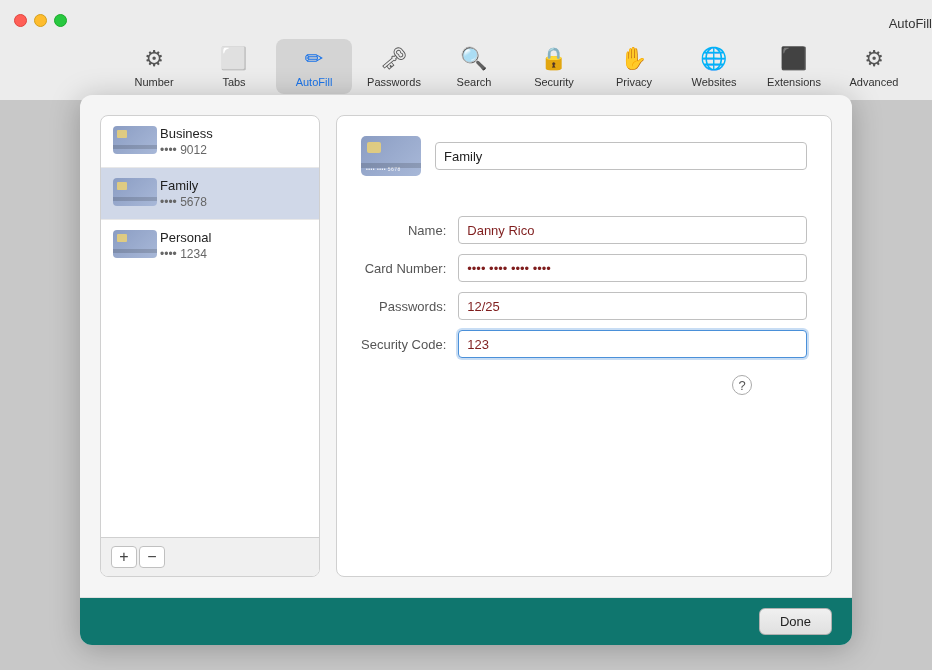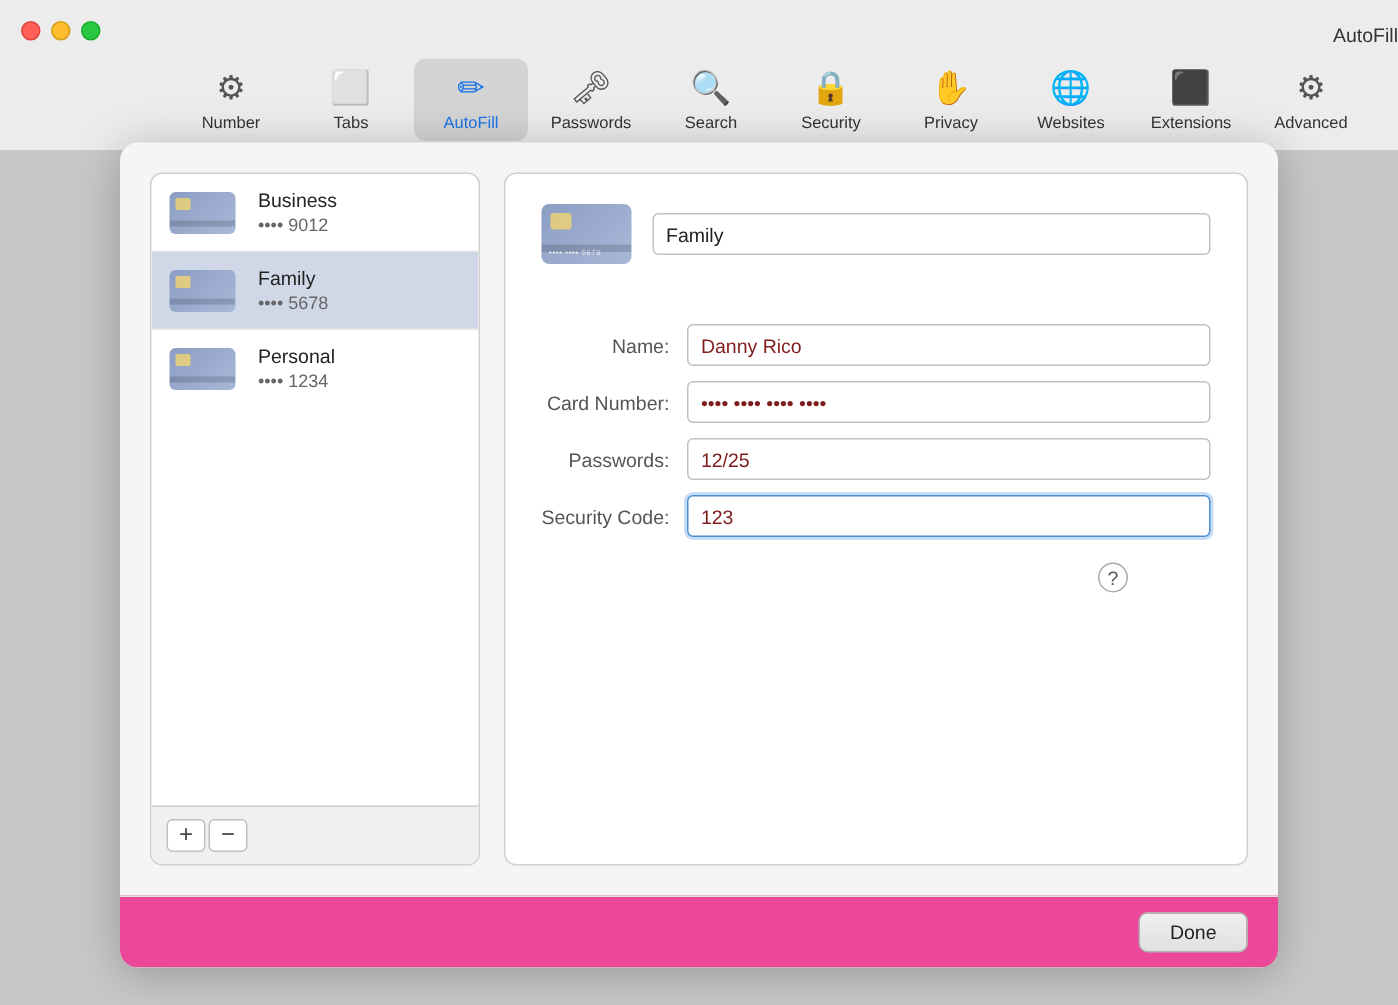--- a/index.html
+++ b/index.html
@@ -131,23 +131,23 @@
       flex-shrink: 0;
     }
 
     .sidebar-list {
       flex: 1;
       overflow-y: auto;
     }
 
     .sidebar-item {
       display: flex;
-      align-items: center;
+      align-items: flex-start;
       padding: 10px 12px;
-      gap: 15px;
+      gap: 3px;
       cursor: pointer;
       border-bottom: 1px solid #e8e8e8;
     }
 
     .sidebar-item:last-child {
       border-bottom: none;
     }
 
     .sidebar-item.selected {
       background: #d0d8e8;
@@ -327,21 +327,21 @@
       border-color: #4a90d9;
       box-shadow: 0 0 0 2px rgba(74,144,217,0.3);
     }
 
     
     .modal-footer {
       display: flex;
       justify-content: flex-end;
       padding: 10px 20px;
       border-top: 1px solid #e0e0e0;
-      background: #ec4899;
+      background: #0f766e;
     }
 
     .done-button {
       background: linear-gradient(to bottom, #f0f0f0, #e0e0e0);
       border: 1px solid #b0b0b0;
       border-radius: 6px;
       padding: 5px 20px;
       font-size: 13px;
       color: #222;
       cursor: pointer;

